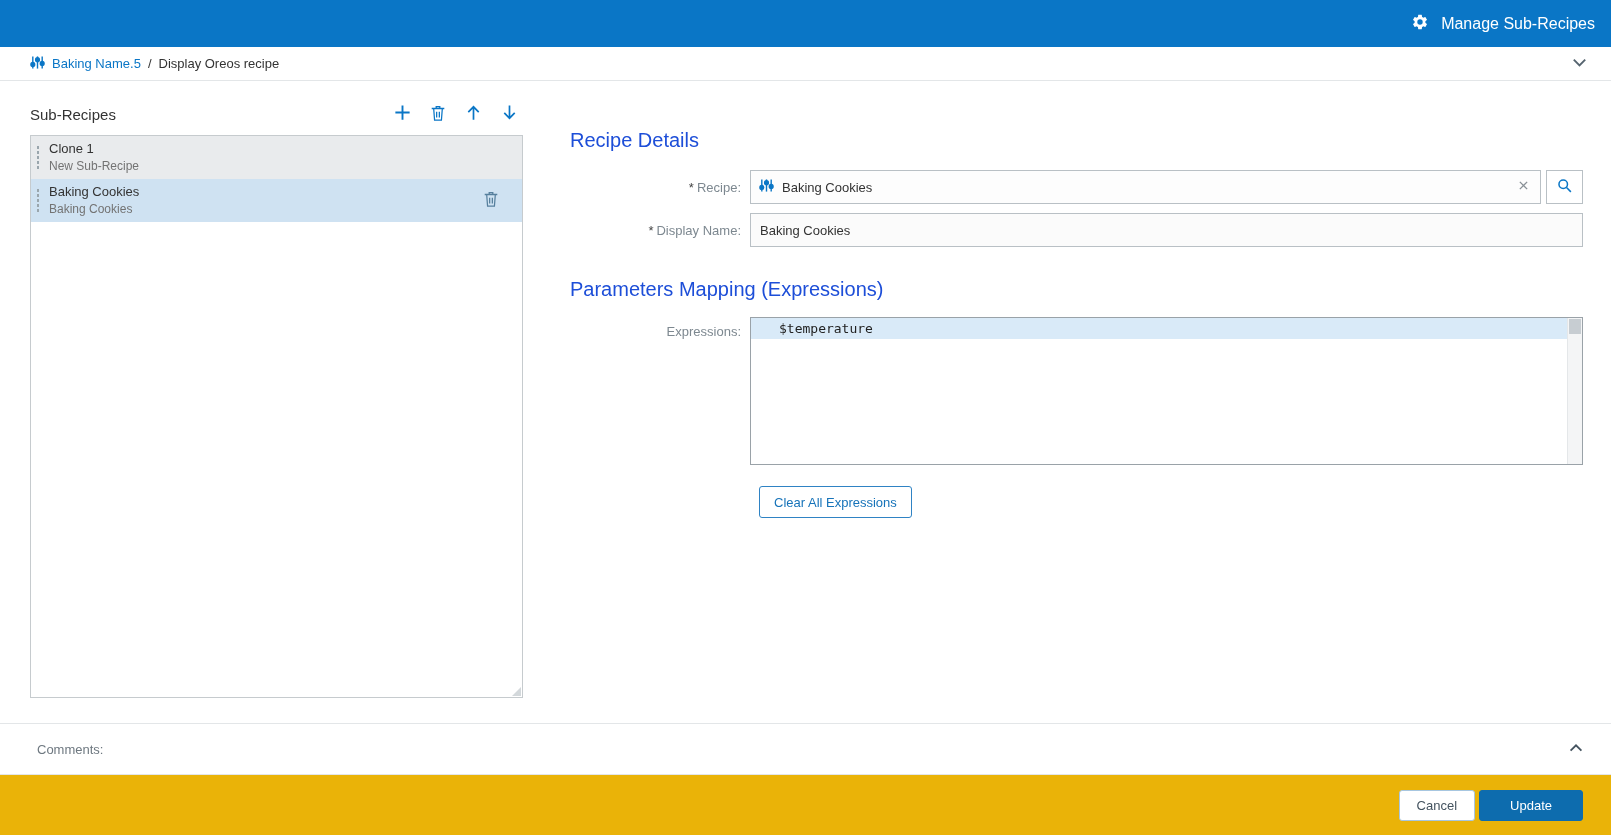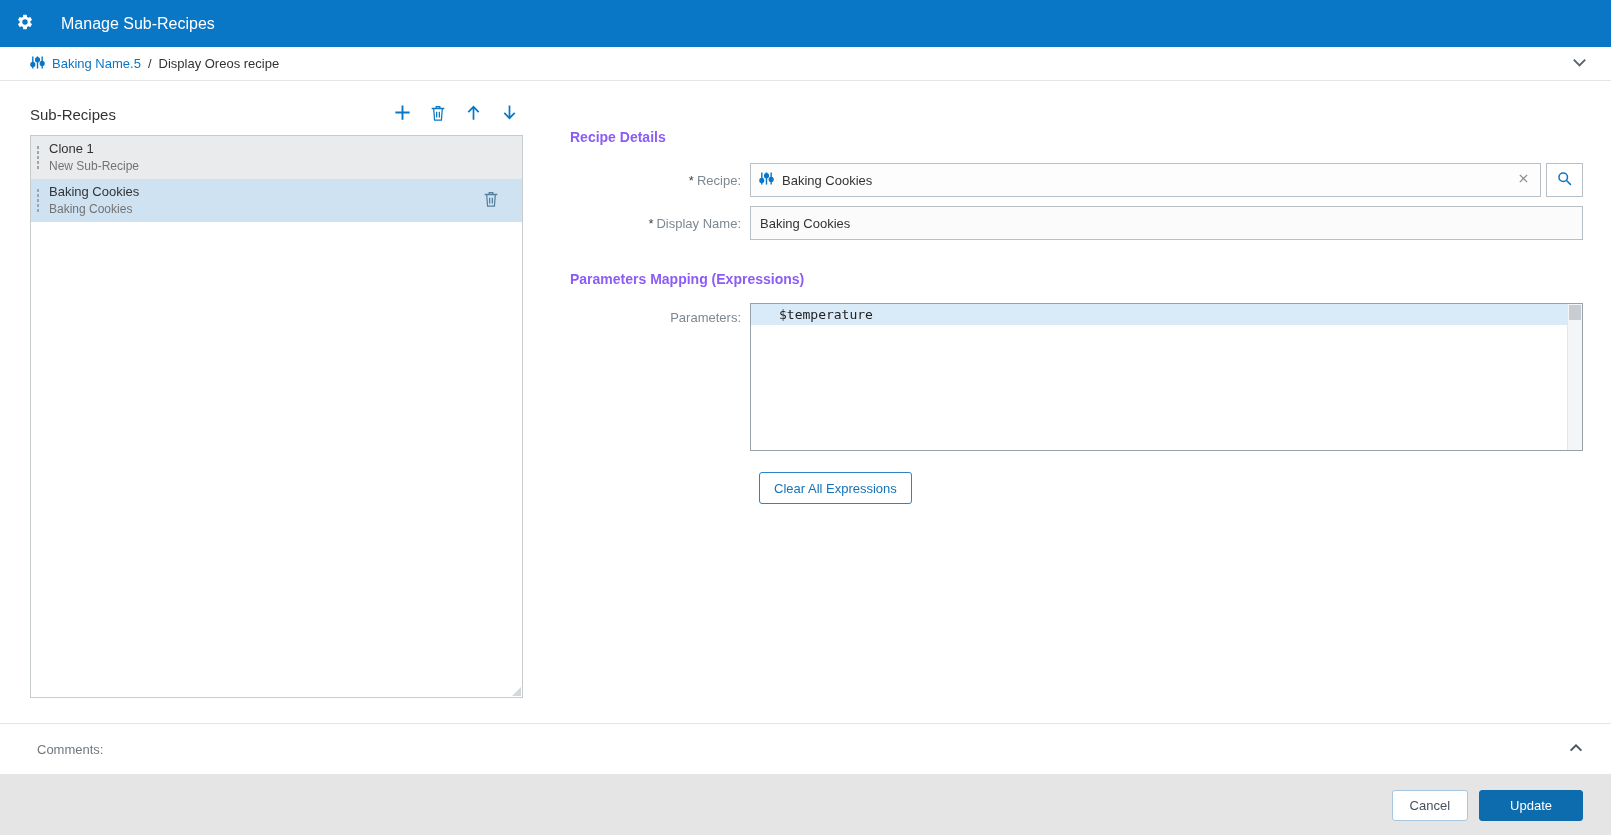--- a/index.html
+++ b/index.html
@@ -12,21 +12,22 @@
     overflow: hidden;
     position: relative;
   }
   
   .titlebar {
     height: 47px;
     background: #0a76c6;
     display: flex;
     align-items: center;
     padding: 0 16px;
-    gap: 27px;
+    gap: 12px;
+    justify-content: flex-end;
   }
   .titlebar .title { color: #fff; font-size: 16px; }
 
   
   .breadcrumb {
     height: 34px;
     border-bottom: 1px solid #e3e6e8;
     display: flex;
     align-items: center;
     padding: 0 20px 0 30px;
@@ -79,21 +80,21 @@
   .row-trash { margin-left: auto; margin-right: 10px; }
   .list-grip {
     position: absolute; right: 1px; bottom: 1px;
     width: 0; height: 0;
     border-left: 9px solid transparent;
     border-bottom: 9px solid #d3d8db;
   }
 
   
   .right-panel { flex: 1; display: flex; flex-direction: column; padding-top: 28px; }
-  .section-heading { font-size: 14px; font-weight: 700; color: #8b5cf6; margin: 0 0 18px 0; }
+  .section-heading { font-size: 20px; font-weight: 400; color: #1d4ed8; margin: 0 0 18px 0; }
   .section-heading.params { margin: 22px 0 16px 0; }
 
   .form-row { display: flex; align-items: center; margin-bottom: 9px; }
   .form-row.top-align { align-items: flex-start; }
   .form-label {
     width: 180px; flex: none;
     text-align: right;
     padding-right: 9px;
     font-size: 13px;
     color: #7d8890;
@@ -198,25 +199,25 @@
     color: #6e7880;
     gap: 24px;
   }
   .comments-bar .spacer { flex: 1; }
 
   
   .footer {
     position: absolute;
     left: 0; right: 0; bottom: 0;
     height: 60px;
-    background: #e5e5e5;
+    background: #eab308;
     display: flex;
     align-items: center;
     justify-content: flex-end;
-    gap: 11px;
+    gap: 4px;
     padding: 0 28px;
   }
   .btn {
     height: 31px;
     border-radius: 3px;
     font-size: 13px;
     font-family: "Liberation Sans", sans-serif;
     cursor: pointer;
   }
   .btn-cancel {
@@ -373,21 +374,21 @@
     </div>
 
     <div class="form-row">
       <span class="form-label"><span class="req">*</span><span>Display Name:</span></span>
       <input class="text-input" type="text" value="Baking Cookies" style="">
     </div>
 
     <h3 class="section-heading params">Parameters Mapping (Expressions)</h3>
 
     <div class="form-row top-align">
-      <span class="form-label">Parameters:</span>
+      <span class="form-label">Expressions:</span>
       <div class="code-editor">
         <div class="code-line">
           <span>$temperature</span>
         </div>
         <div class="editor-scrollbar">
           <div class="editor-thumb"></div>
         </div>
       </div>
     </div>
 

